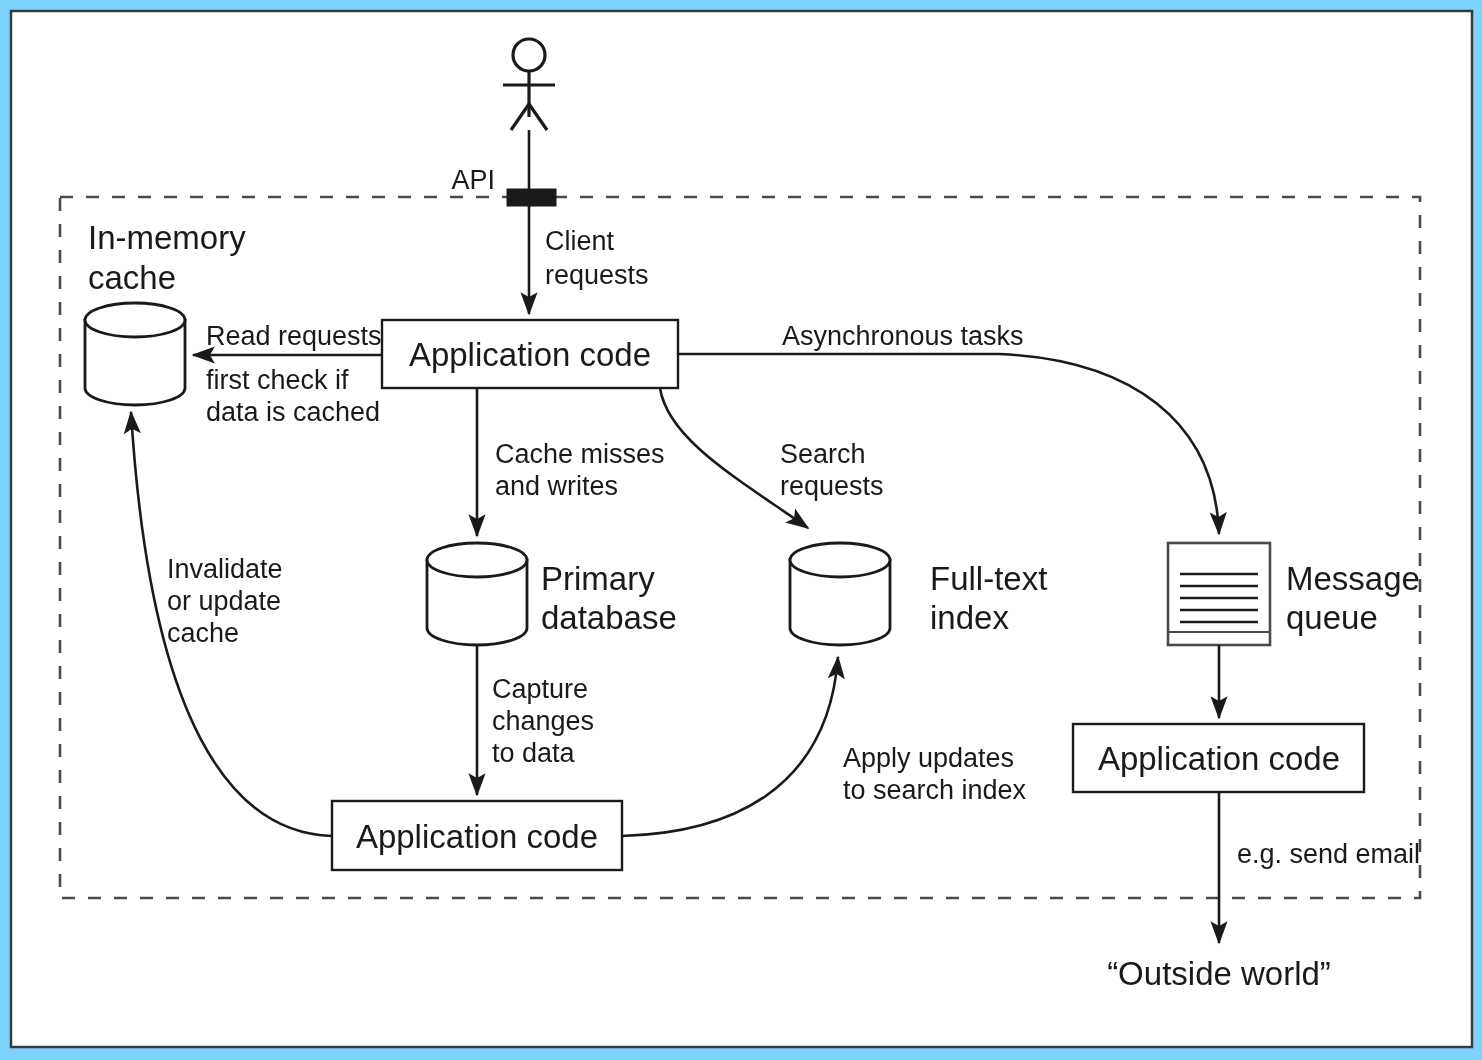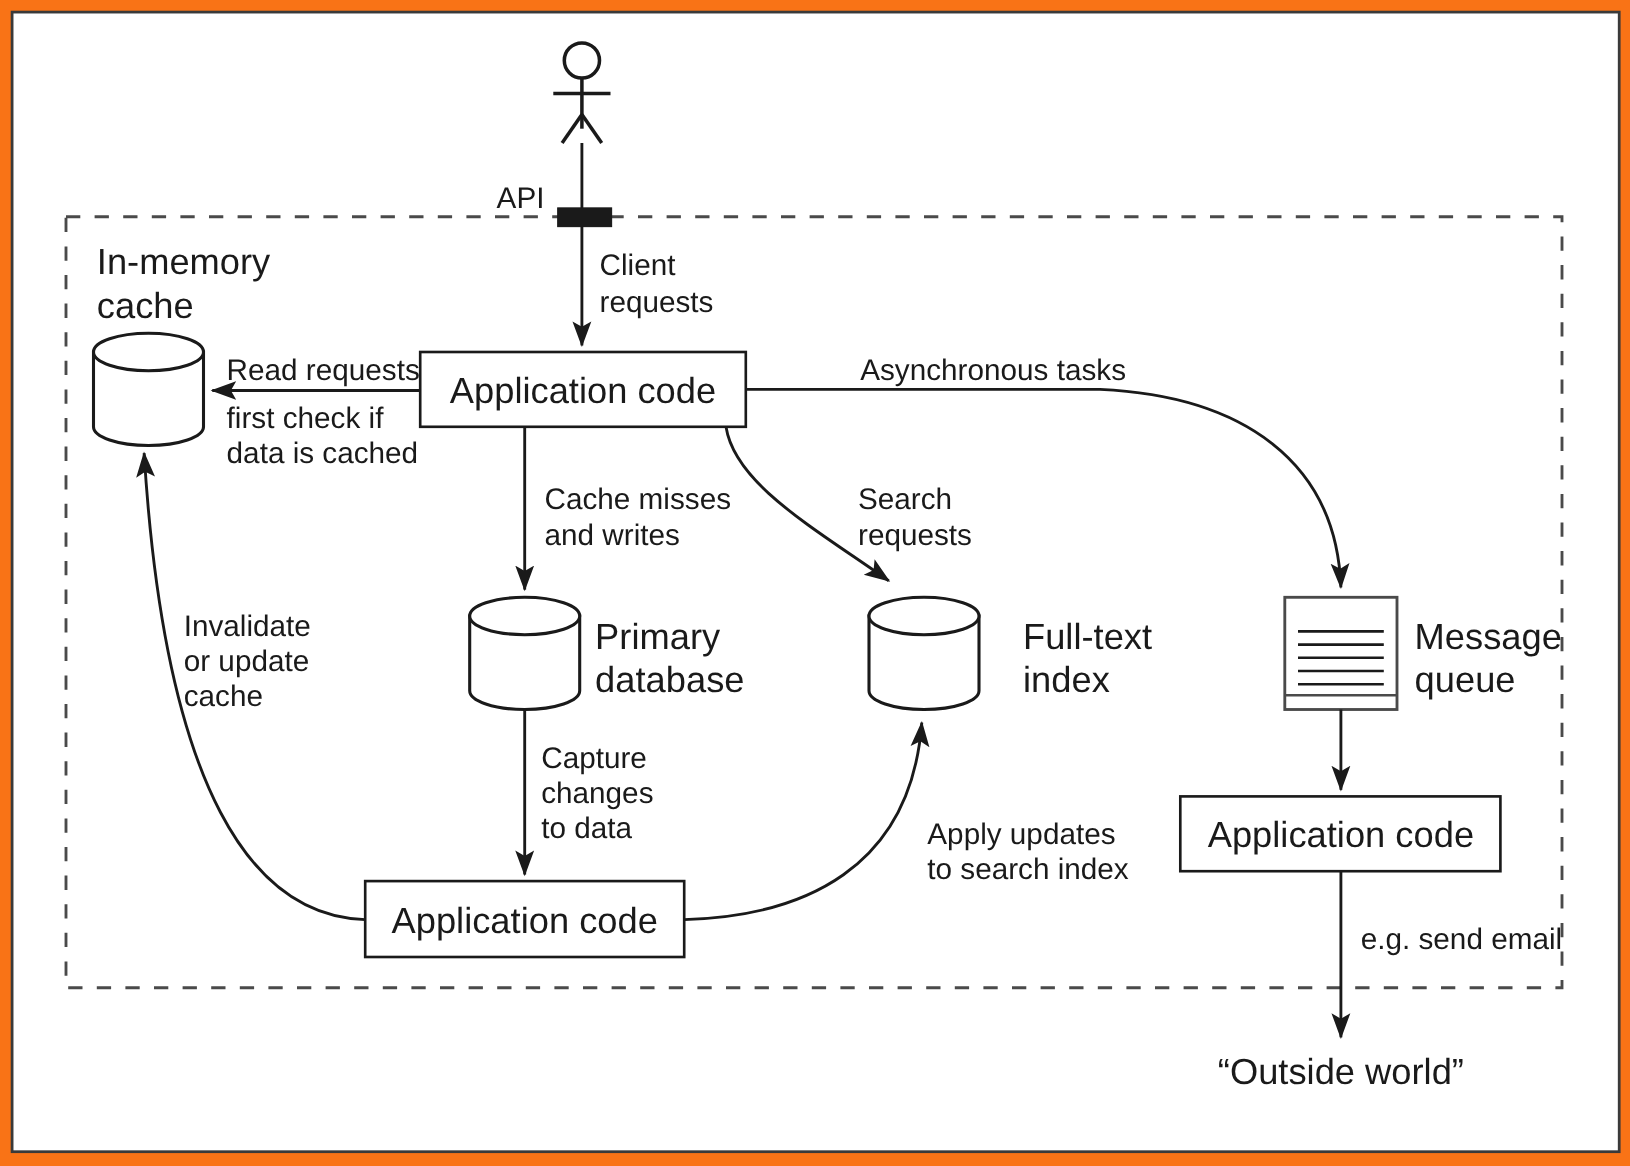--- a/index.html
+++ b/index.html
@@ -4,21 +4,21 @@
 <style>
   html, body {
     margin: 0;
     padding: 0;
     background: #ffffff;
   }
   #page {
     position: relative;
     width: 1482px;
     height: 1060px;
-    background: #f97316;
+    background: #7dd3fc;
     font-family: "Liberation Sans", sans-serif;
     overflow: hidden;
     text-align: center;
   }
   #diagram-svg {
     position: absolute;
     left: 0;
     top: 0;
     width: 1482px;
     height: 1060px;

